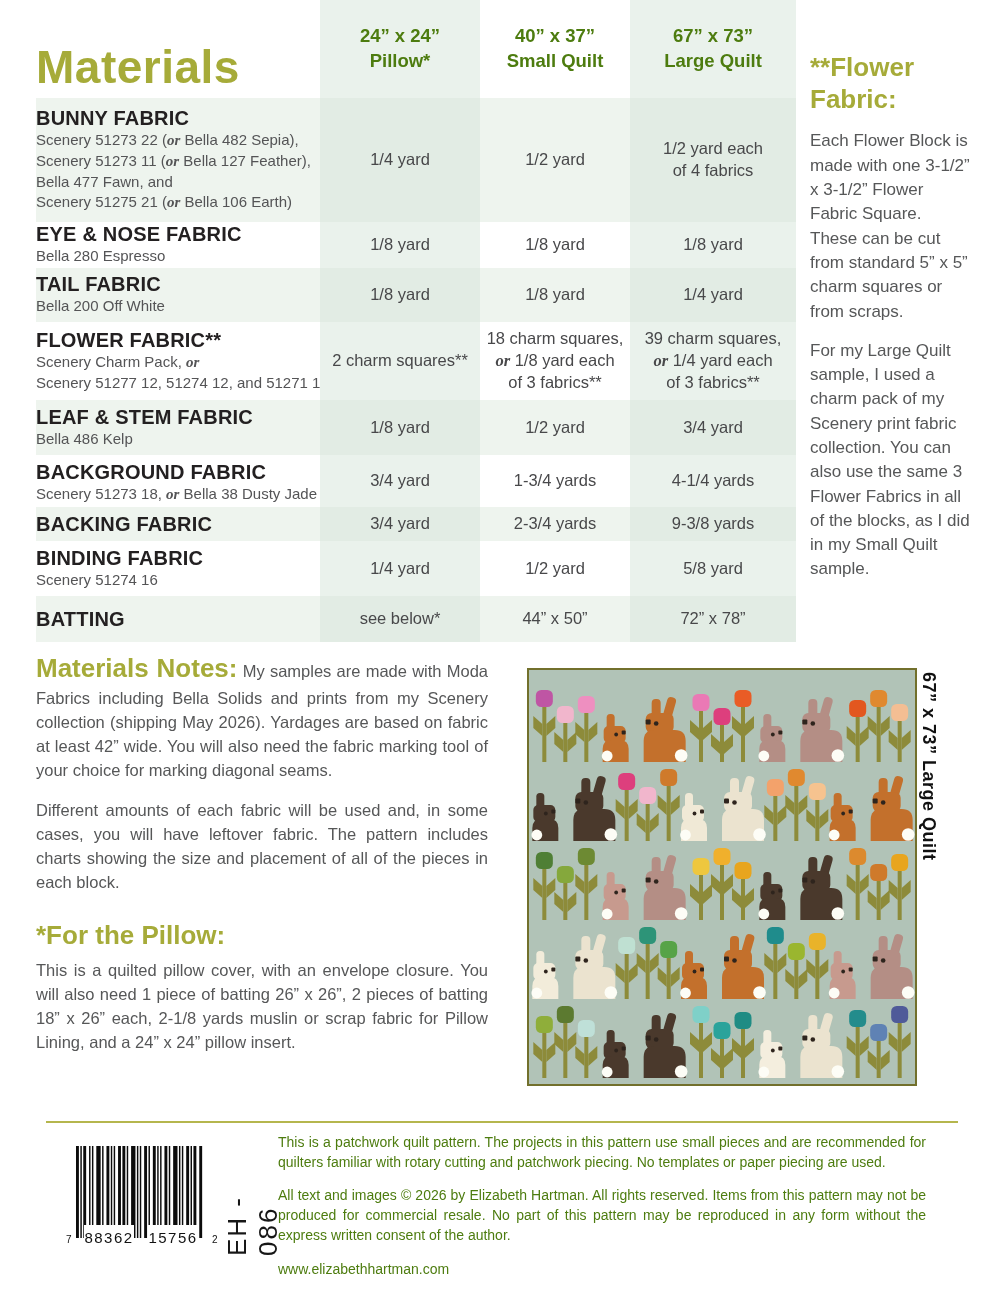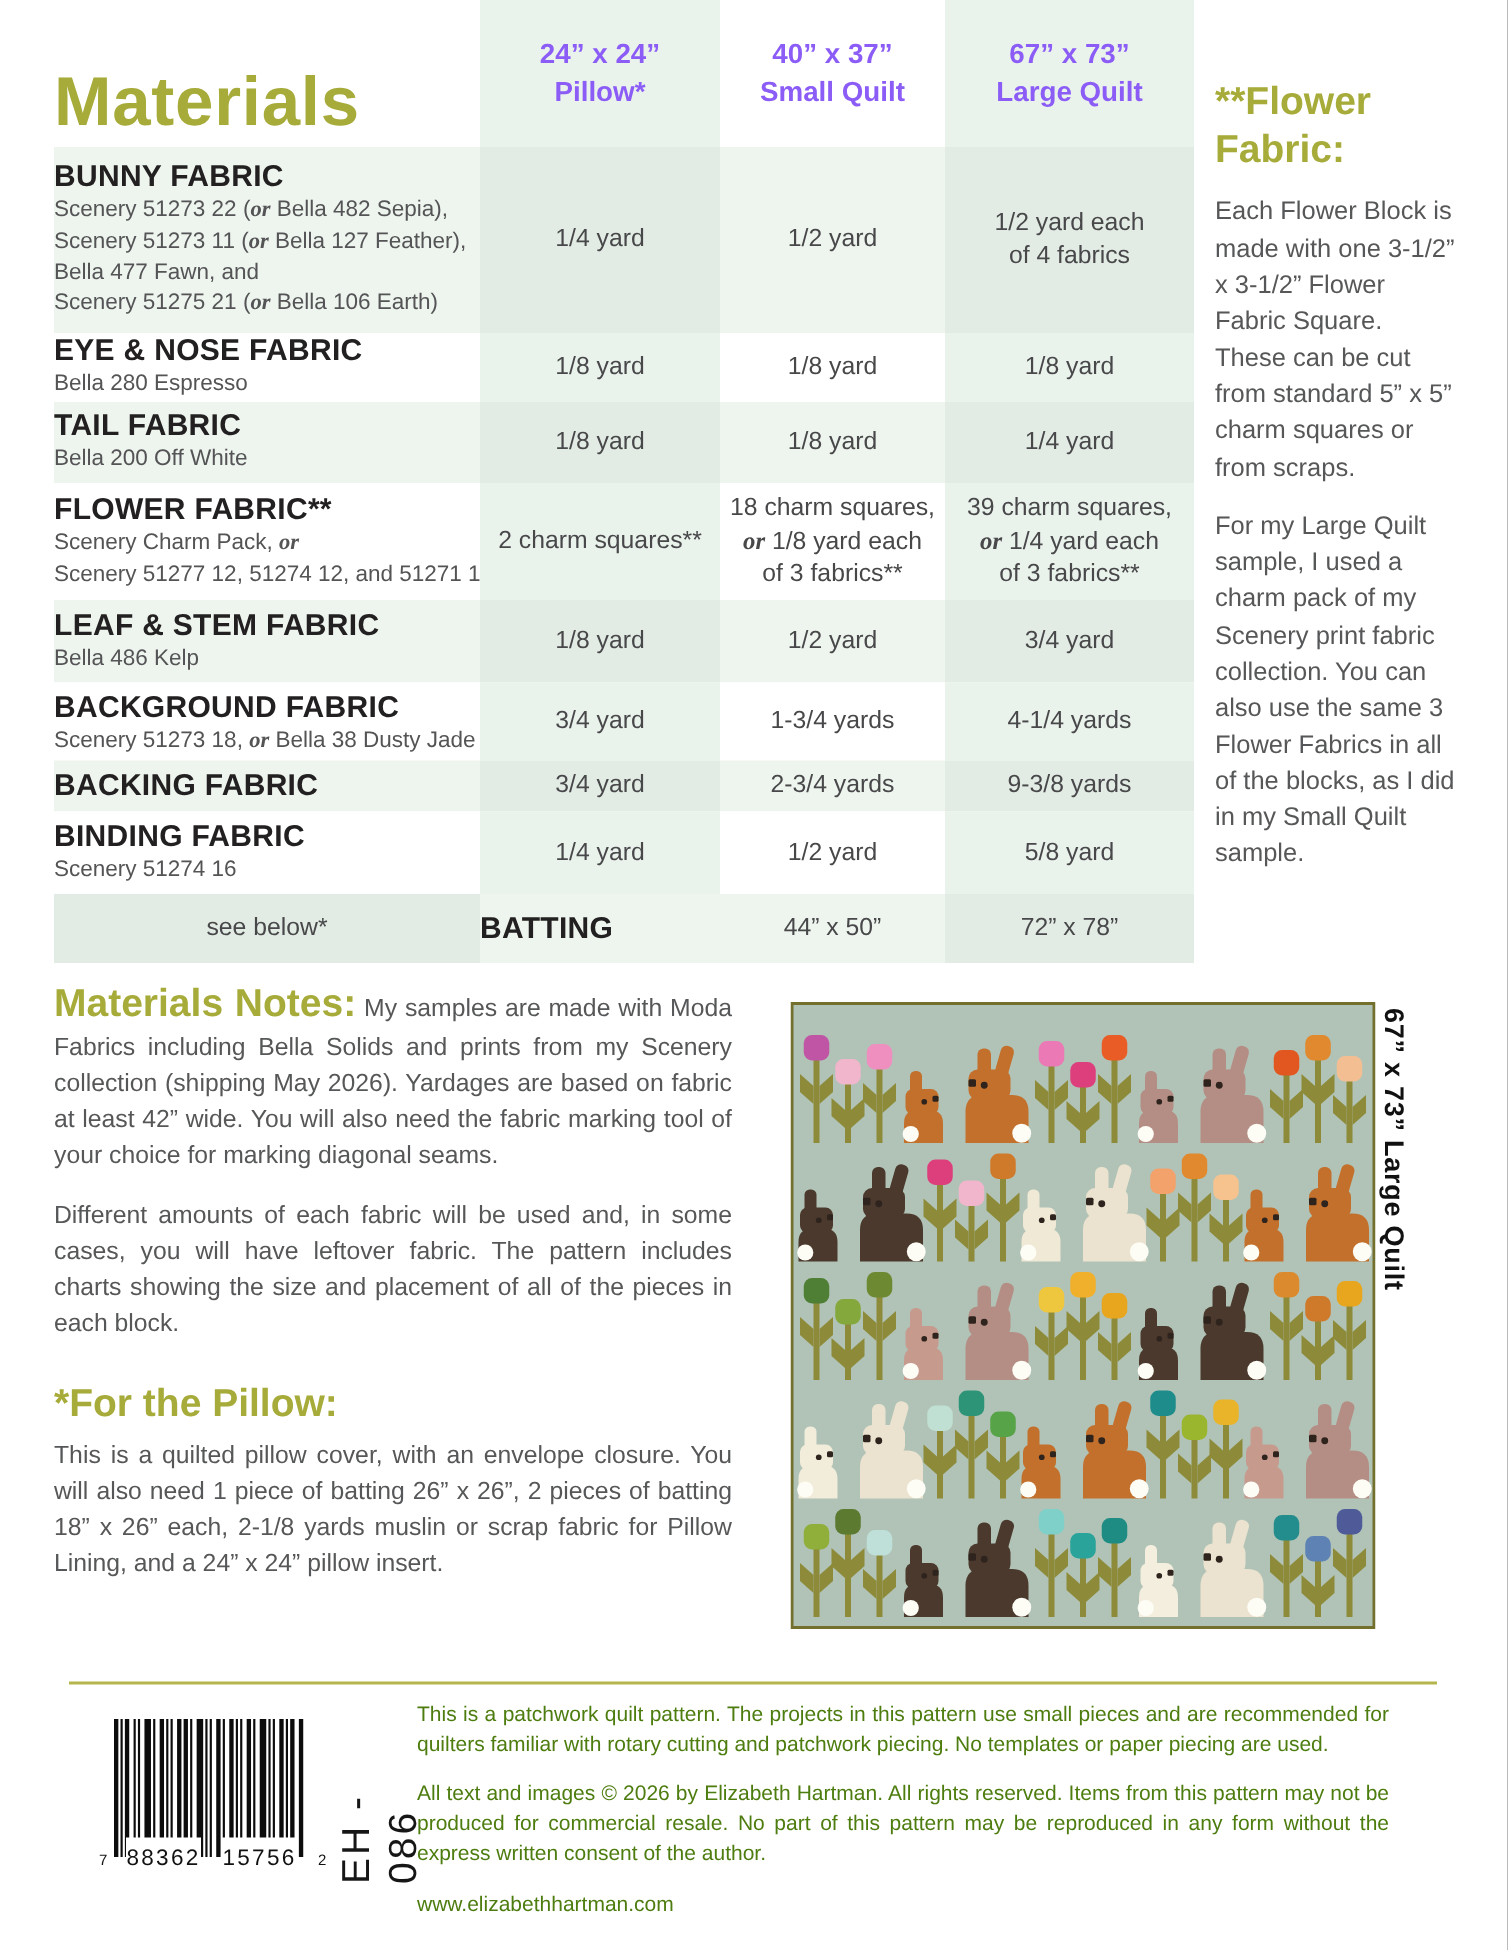--- a/index.html
+++ b/index.html
@@ -11,21 +11,21 @@
                    grid-template-columns:284px 160px 150px 166px;}
   .cell{box-sizing:border-box;}
   .bg-white{background:#ffffff;}
   .bg-mint{background:#eef4ee;}
   .bg-tint{background:#eaf2ec;}
   .bg-mint-tint{background:#e2ece4;}
   .h-head{height:98px;}
   .head-title{display:flex;align-items:flex-end;padding-bottom:4px;}
   .title{font-size:46px;font-weight:bold;color:#a6ab39;letter-spacing:0.5px;}
   .col-head{display:flex;align-items:center;justify-content:center;text-align:center;
-            font-weight:bold;font-size:18.5px;color:#8b5cf6;white-space:pre-line;line-height:1.35;}
+            font-weight:bold;font-size:18.5px;color:#4d7c0f;white-space:pre-line;line-height:1.35;}
   .c-label{display:flex;flex-direction:column;justify-content:center;padding:6px 10px 6px 0;}
   .row-label{font-size:20px;font-weight:bold;color:#232021;letter-spacing:0.2px;}
   .row-sub{font-size:15px;color:#545456;line-height:1.38;white-space:nowrap;}
   .c-val{display:flex;align-items:center;justify-content:center;text-align:center;
          font-size:16.5px;color:#48484a;line-height:1.32;white-space:pre-line;}
   .or{font-weight:bold;font-style:italic;font-family:Liberation Serif, serif;}
 
   
   .sidebar{position:absolute;left:810px;top:52px;width:162px;}
   .side-head{font-size:26px;font-weight:bold;color:#a6ab39;line-height:1.22;margin:0 0 14px 0;}
@@ -121,24 +121,24 @@
       <div class="cell c-val bg-mint-tint" style="height: 34px;"><div>3/4 yard</div></div>
       <div class="cell c-val bg-mint" style="height: 34px;"><div>2-3/4 yards</div></div>
       <div class="cell c-val bg-mint-tint" style="height: 34px;"><div>9-3/8 yards</div></div>
       <div class="cell c-label bg-white" style="height: 55px;">
         <div class="row-label">BINDING FABRIC</div>
         <div class="row-sub">Scenery 51274 16</div>
       </div>
       <div class="cell c-val bg-tint" style="height: 55px;"><div>1/4 yard</div></div>
       <div class="cell c-val bg-white" style="height: 55px;"><div>1/2 yard</div></div>
       <div class="cell c-val bg-tint" style="height: 55px;"><div>5/8 yard</div></div>
-      <div class="cell c-val bg-mint-tint" style="height: 46px;"><div>see below*</div></div>
       <div class="cell c-label bg-mint" style="height: 46px;">
         <div class="row-label">BATTING</div>
       </div>
+      <div class="cell c-val bg-mint-tint" style="height: 46px;"><div>see below*</div></div>
       <div class="cell c-val bg-mint" style="height: 46px;"><div>44” x 50”</div></div>
       <div class="cell c-val bg-mint-tint" style="height: 46px;"><div>72” x 78”</div></div>
     </div>
 
   <div class="sidebar">
     <div class="side-head">**Flower Fabric:</div>
     <p class="side-p">Each Flower Block is made with one 3-1/2” x 3-1/2” Flower Fabric Square. These can be cut from standard 5” x 5” charm squares or from scraps.</p>
     <p class="side-p">For my Large Quilt sample, I used a charm pack of my Scenery print fabric collection. You can also use the same 3 Flower Fabrics in all of the blocks, as I did in my Small Quilt sample.</p>
   </div>
 

